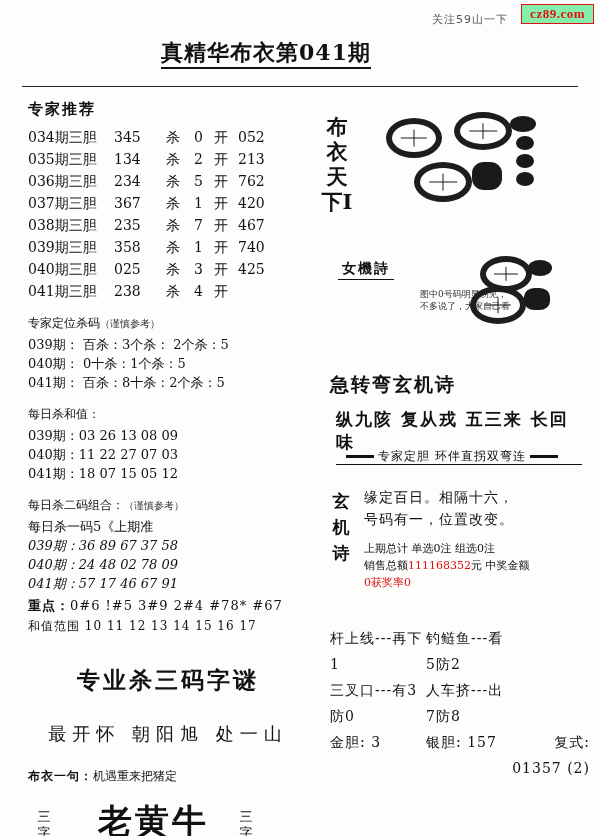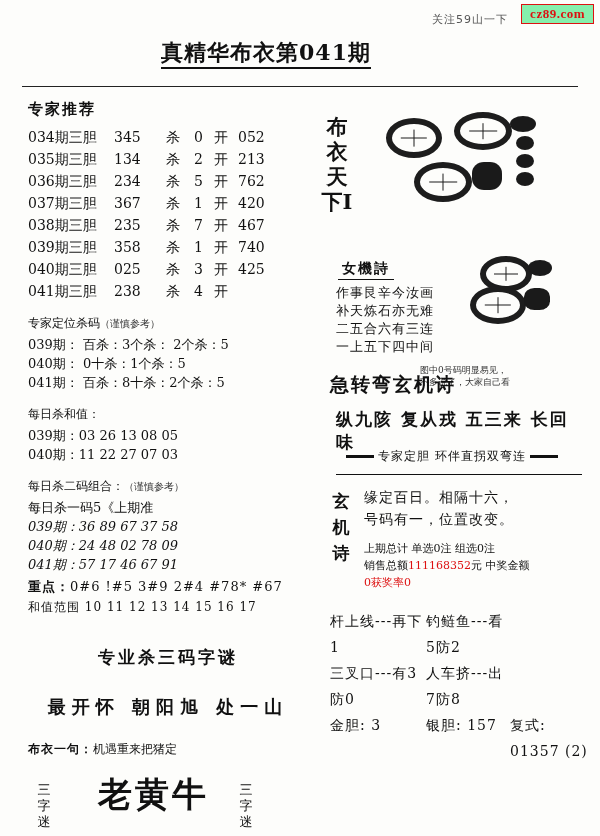--- a/index.html
+++ b/index.html
@@ -64,26 +64,26 @@
   .kill2{font-family:"DejaVu Serif","Liberation Serif",serif;font-size:13px;line-height:19px;font-style:italic;}
 
   .focus{font-family:"DejaVu Serif","Liberation Serif",serif;font-size:13px;letter-spacing:1px;margin-top:4px;}
   .focus b{font-weight:bold;}
   .range{font-family:"DejaVu Serif","Liberation Serif",serif;font-size:12px;margin-top:3px;letter-spacing:1px;}
 
   
   .riddle-title{
     margin-top:30px;text-align:center;
     font-family:"DejaVu Serif","Liberation Serif",serif;
-    font-weight:bold;font-size:17px;letter-spacing:3px;
+    font-weight:bold;font-size:23px;letter-spacing:3px;
   }
   .riddle-line{
     margin-top:26px;text-align:center;
     font-family:"DejaVu Serif","Liberation Serif",serif;
-    font-weight:bold;font-size:18px;letter-spacing:6px;
+    font-weight:normal;font-size:18px;letter-spacing:6px;
   }
   .bu-yi{
     margin-top:22px;font-size:12px;
     font-family:"DejaVu Serif","Liberation Serif",serif;
   }
   .bu-yi b{font-weight:bold;letter-spacing:1px;}
 
   .big-word-wrap{position:relative;margin-top:14px;height:60px;}
   .big-word{
     position:absolute;left:70px;top:0;
@@ -136,44 +136,44 @@
 
   .turn-title{
     position:absolute;left:10px;top:272px;
     font-family:"DejaVu Serif","Liberation Serif",serif;
     font-weight:bold;font-size:19px;letter-spacing:2px;
   }
   .turn-line{
     position:absolute;left:16px;top:308px;
     font-family:"DejaVu Serif","Liberation Serif",serif;
     font-weight:bold;font-size:17px;letter-spacing:2px;
-    border-bottom:1px solid #111;padding-bottom:20px;
+    border-bottom:1px solid #111;padding-bottom:10px;
   }
   .banner{
     position:absolute;left:12px;top:348px;width:240px;text-align:center;
     font-family:"DejaVu Serif","Liberation Serif",serif;
     font-size:12px;letter-spacing:1px;
   }
   .banner .bar{display:inline-block;width:28px;border-top:3px solid #111;vertical-align:middle;margin:0 4px;}
 
   .xj{position:absolute;left:8px;top:388px;width:26px;
     font-family:"DejaVu Serif","Liberation Serif",serif;
     font-weight:bold;font-size:17px;line-height:26px;text-align:center;}
   .xj-body{position:absolute;left:44px;top:386px;width:216px;
     font-family:"DejaVu Serif","Liberation Serif",serif;font-size:14px;line-height:22px;letter-spacing:1px;}
   .stats{position:absolute;left:44px;top:440px;width:220px;
     font-family:"DejaVu Serif","Liberation Serif",serif;font-size:11px;line-height:17px;}
   .red{color:#d11;}
 
-  .bottom{position:absolute;left:10px;top:508px;width:262px;
+  .bottom{position:absolute;left:10px;top:525px;width:262px;
     font-family:"DejaVu Serif","Liberation Serif",serif;font-size:14px;line-height:26px;letter-spacing:1px;}
   .bottom .ln{display:flex;}
   .bottom .c1{width:96px;}
   .bottom .c2{width:84px;}
-  .bottom .c3{width:80px;}
+  .bottom .c3{width:80px;text-align:right;}
 </style>
 </head>
 <body>
 
 <div class="page">
 
   <div class="wm">cz89.com</div>
   <div class="wm-sub">关注59山一下</div>
 
   <div class="title">
@@ -256,22 +256,23 @@
       <span>专家定位杀码</span><span class="tip">（谨慎参考）</span>
     </div>
     <div class="plain">
       <div>039期：   百杀：3个杀：   2个杀：5</div>
       <div>040期：      0十杀：1个杀：5</div>
       <div>041期：   百杀：8十杀：2个杀：5</div>
     </div>
 
     <div class="small-head">每日杀和值：</div>
     <div class="plain">
-      <div>039期：03  26  13  08  05</div>
+      <div>039期：03  26  13  08  09</div>
       <div>040期：11  22  27  07  03</div>
+      <div>041期：18  07  15  05  12</div>
     </div>
 
     <div class="small-head">
       <span>每日杀二码组合：</span><span class="tip">（谨慎参考）</span>
     </div>
     <div class="plain">每日杀一码5《上期准</div>
     <div class="kill2">
       <div>039期：36 89 67 37 58</div>
       <div>040期：24 48 02 78 09</div>
       <div>041期：57 17 46 67 91</div>
@@ -310,26 +311,20 @@
       <div class="blob" style="left:134px;top:16px;width:26px;height:16px;"></div>
       <div class="blob" style="left:140px;top:36px;width:18px;height:14px;"></div>
       <div class="blob" style="left:140px;top:54px;width:18px;height:14px;"></div>
       <div class="blob" style="left:140px;top:72px;width:18px;height:14px;"></div>
       <div class="ring" style="left:38px;top:62px;width:46px;height:28px;"></div>
       <div class="blob" style="left:96px;top:62px;width:30px;height:28px;border-radius:40%;"></div>
     </div>
 
     <div class="poem-box">
       <div class="poem-title">女機詩</div>
-      <div class="poem-lines">
-        <div>作事艮辛今汝画</div>
-        <div>补天炼石亦无难</div>
-        <div>二五合六有三连</div>
-        <div>一上五下四中间</div>
-      </div>
       <div class="poem-note" style="white-space:pre-line;">图中0号码明显易见，
 不多说了，大家自己看</div>
     </div>
 
     <div class="art" style="left:150px;top:156px;width:110px;height:90px;">
       <div class="ring" style="left:10px;top:0px;width:40px;height:24px;"></div>
       <div class="blob" style="left:58px;top:4px;width:24px;height:16px;"></div>
       <div class="ring" style="left:0px;top:30px;width:44px;height:26px;"></div>
       <div class="blob" style="left:54px;top:32px;width:26px;height:22px;border-radius:40%;"></div>
     </div>

